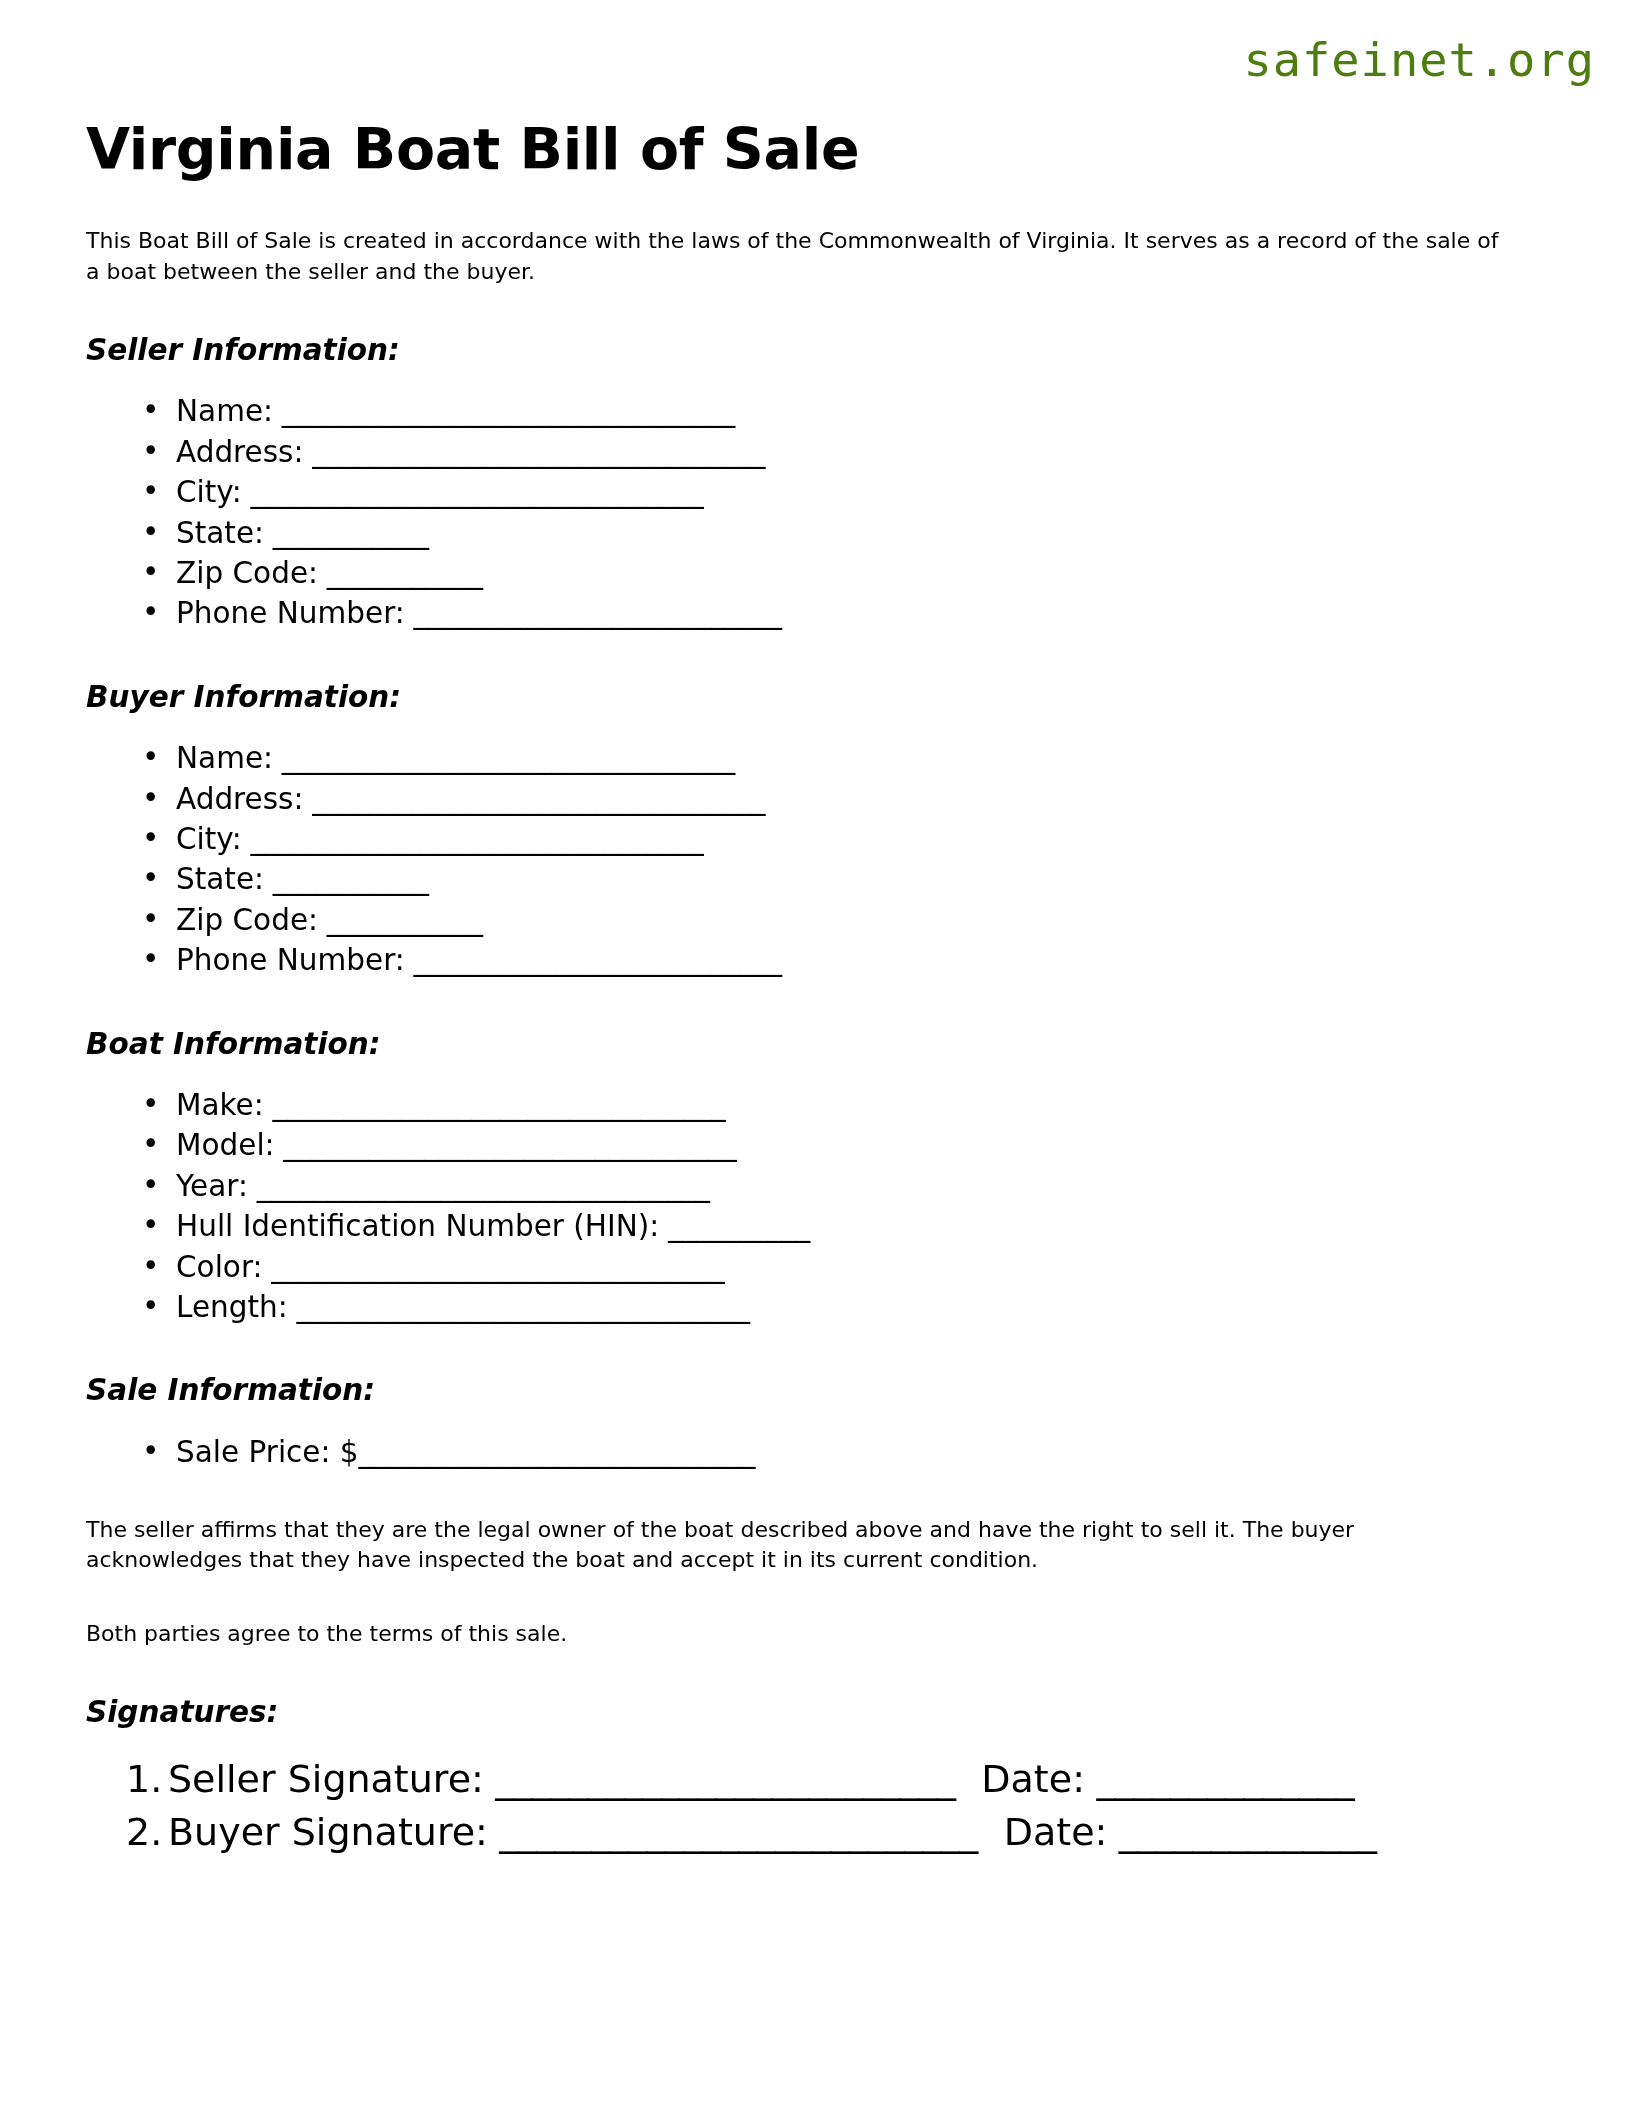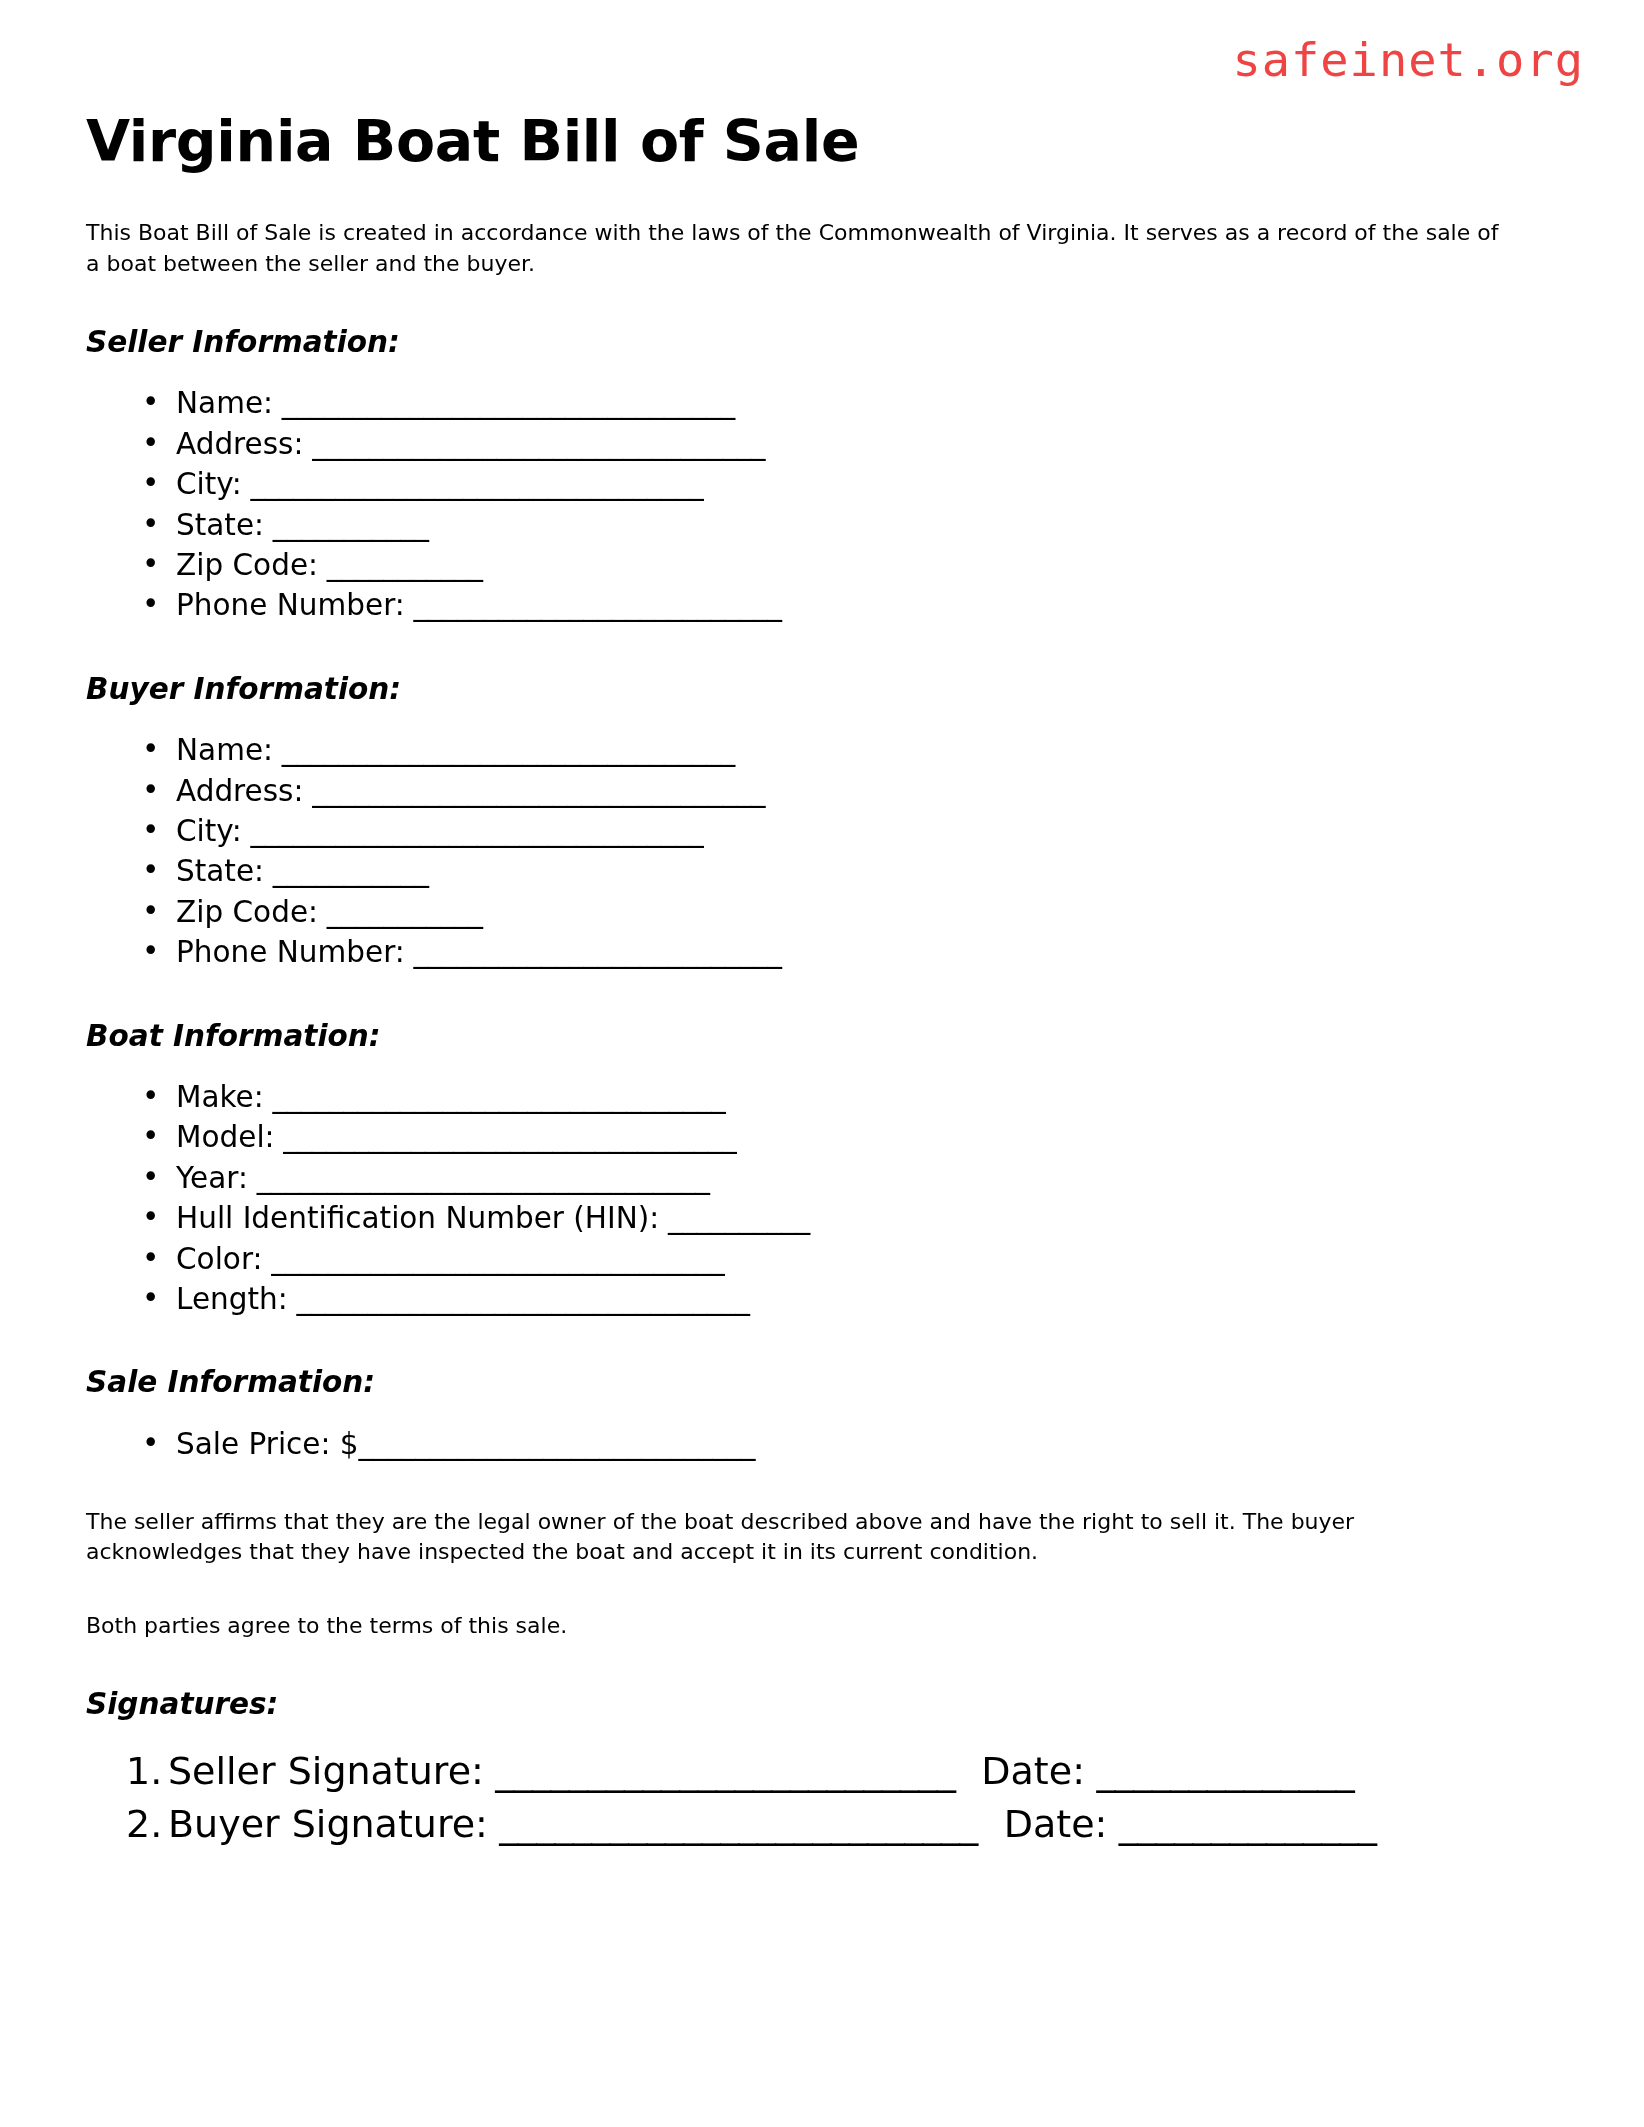--- a/index.html
+++ b/index.html
@@ -19,41 +19,41 @@
     width: 1644px;
     height: 2127px;
     background: #ffffff;
     box-sizing: border-box;
     padding: 0;
     overflow: hidden;
   }
   .watermark {
     position: absolute;
     top: 36px;
-    right: 60px;
+    right: 49px;
     font-family: "DejaVu Sans Mono", monospace;
     font-size: 47px;
     letter-spacing: 1px;
-    color: #ef4444;
+    color: #4d7c0f;
     line-height: 1;
     white-space: nowrap;
     text-align: right;
   }
   .content {
     position: absolute;
     left: 86px;
     top: 104px;
     width: 1480px;
   }
   h1.doc-title {
     font-family: "DejaVu Sans", sans-serif;
     font-size: 57px;
     font-weight: bold;
     letter-spacing: -0.3px;
-    margin: 4px 0 0 0;
+    margin: 12px 0 0 0;
     line-height: 1.18;
   }
   p.para {
     font-size: 22px;
     line-height: 1.38;
     margin: 43px 0 0 0;
     max-width: 1420px;
   }
   h2.section-title {
     font-size: 29.5px;

